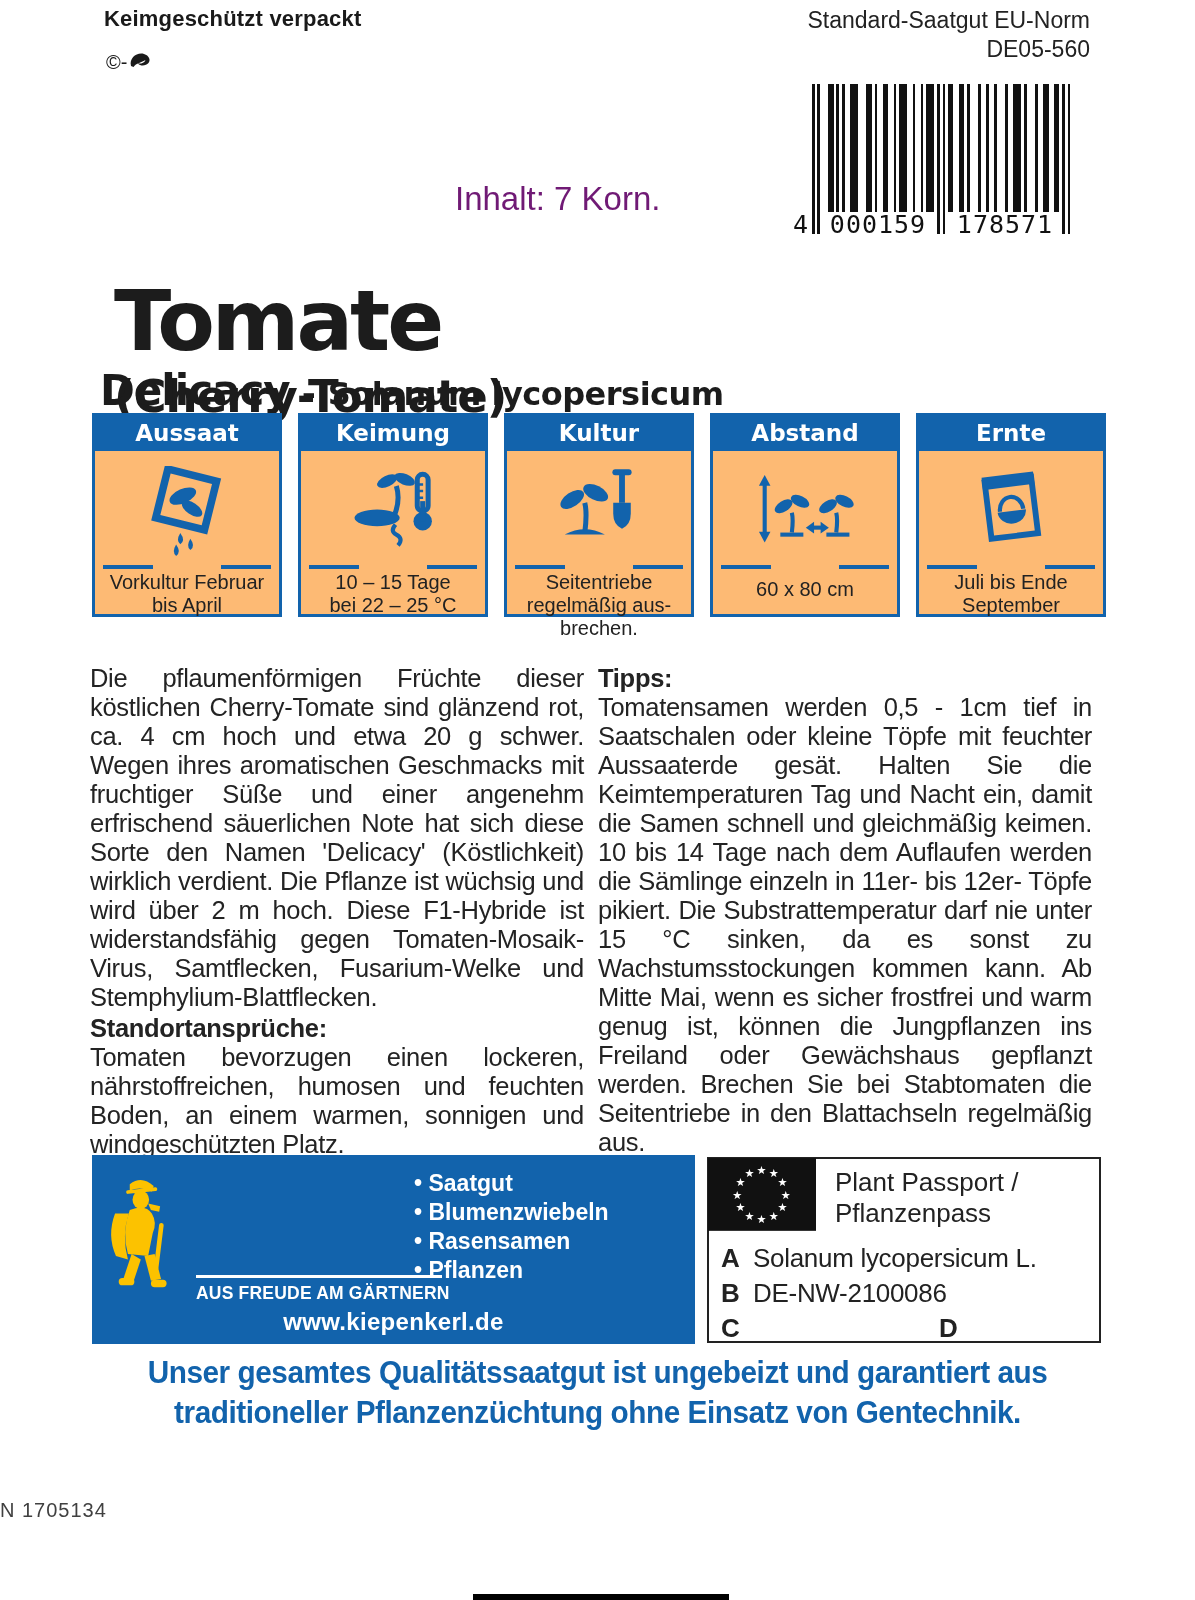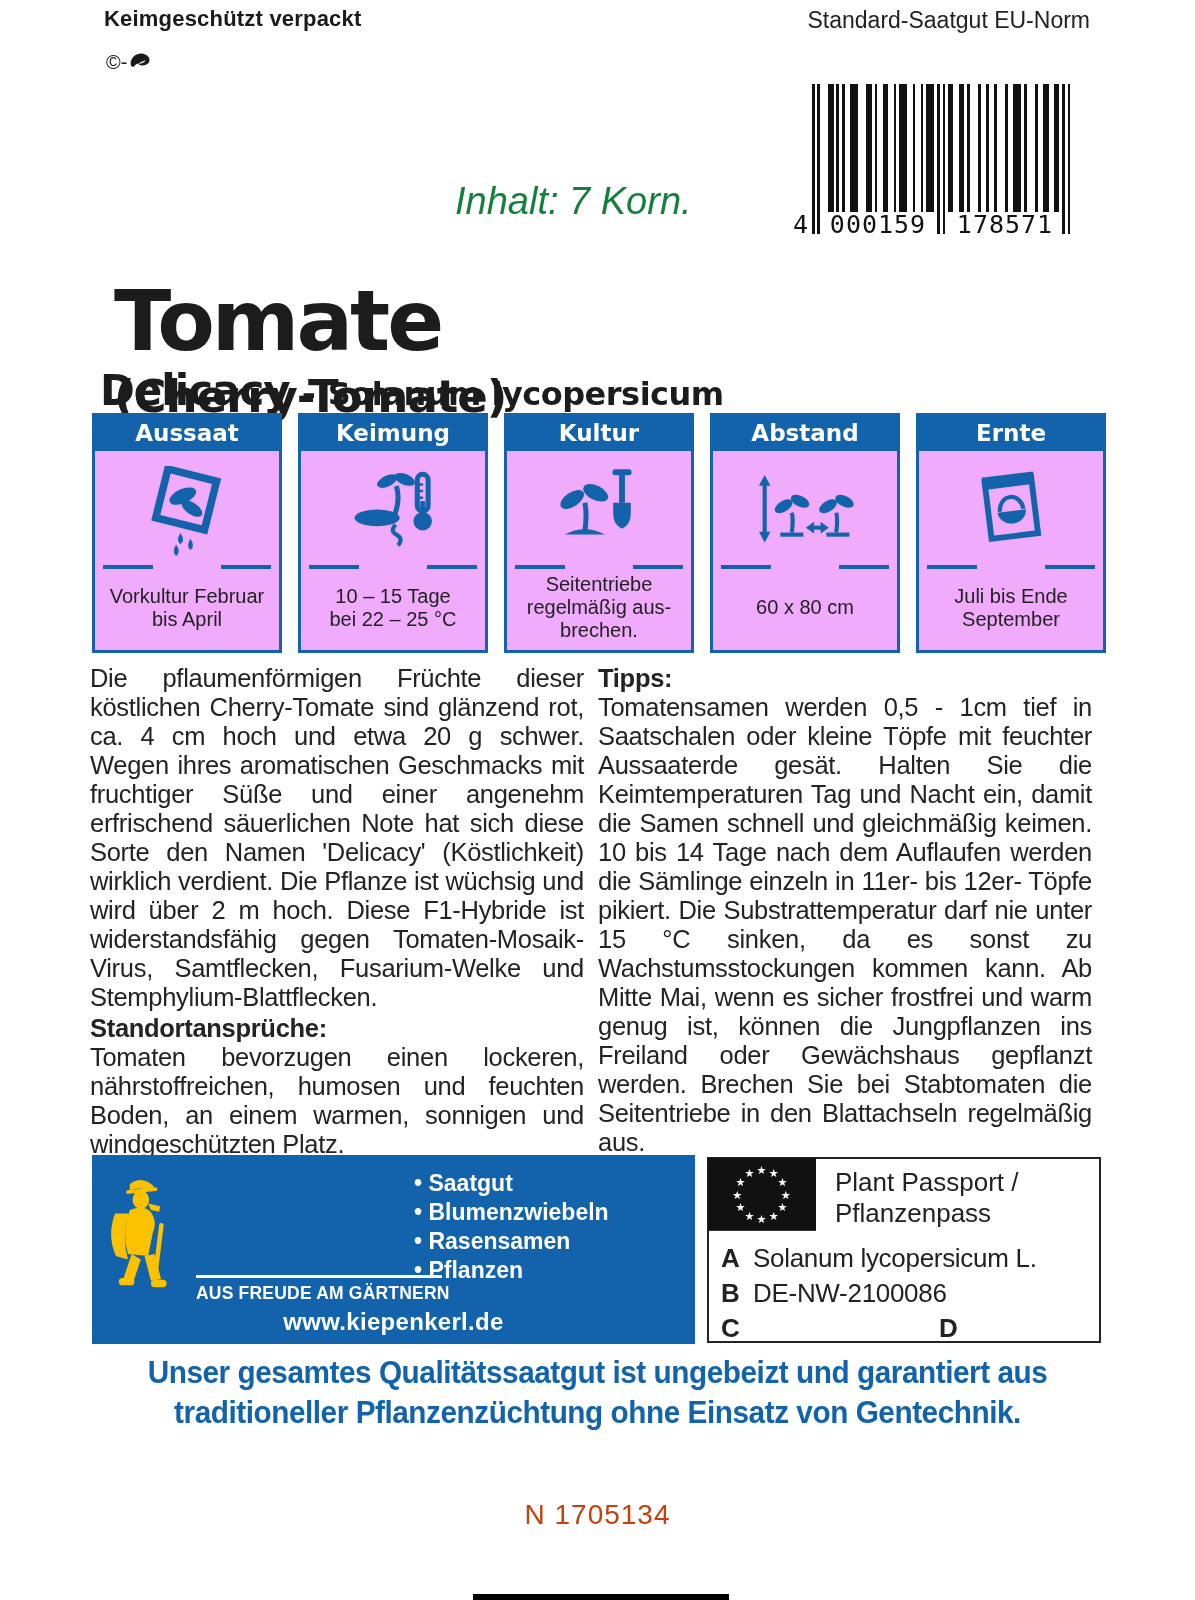--- a/index.html
+++ b/index.html
@@ -9,21 +9,21 @@
   }
   html,body{margin:0;padding:0;background:#fff;}
   .page{position:relative;width:1195px;height:1600px;background:#fff;overflow:hidden;
         font-family:"Liberation Sans",sans-serif;color:var(--text);}
   .abs{position:absolute;}
 
   
   .pack-note{left:104px;top:6px;font-size:22px;font-weight:bold;letter-spacing:0.2px;}
   .copy-row{left:106px;top:50px;font-size:20px;display:flex;align-items:center;gap:1px;}
   .std-norm{right:105px;top:6px;font-size:23px;line-height:29px;text-align:right;color:#222;}
-  .inhalt{left:455px;top:180px;font-size:38px;color:#15803d;font-style:italic;}
+  .inhalt{left:455px;top:180px;font-size:33px;color:#701a75;}
 
   
   .barcode{left:812px;top:84px;width:258px;height:172px;}
   .bars{display:flex;align-items:flex-start;height:152px;}
   .bc-m{width:2.72px;height:128px;}
   .bc-m.on{background:#111;}
   .bc-m.g{height:150px;}
   .bc-digits{position:absolute;left:0;top:126px;width:258px;height:30px;
              font-family:"DejaVu Sans Mono",monospace;font-size:25px;color:#111;}
   .d-first{position:absolute;left:-19px;top:0;}
@@ -36,22 +36,22 @@
   .t-main{font-size:84px;letter-spacing:-3px;}
   .t-sub{font-size:45px;margin-left:16px;letter-spacing:-1px;}
   .variety-row{left:100px;top:366px;display:flex;align-items:baseline;white-space:nowrap;
                font-family:"DejaVu Sans",sans-serif;font-weight:bold;color:#1c1c1c;}
   .v-name{font-size:42px;letter-spacing:-1px;}
   .v-sep{font-size:34px;margin:0 12px;}
   .v-bot{font-size:32px;letter-spacing:-0.5px;}
 
   
   .boxes{left:92px;top:413px;width:1014px;display:flex;gap:16px;}
-  .ibox{width:190px;height:240px;box-sizing:border-box;border:3px solid var(--blue);
-        background:#f0abfc;display:flex;flex-direction:column;}
+  .ibox{width:190px;height:204px;box-sizing:border-box;border:3px solid var(--blue);
+        background:#fdba74;display:flex;flex-direction:column;}
   .ibox-head{background:var(--blue);color:#fff;font-weight:bold;font-size:23px;text-align:center;
              height:35px;line-height:34px;font-family:"DejaVu Sans",sans-serif;flex:none;}
   .ibox-icon{height:106px;display:flex;align-items:center;justify-content:center;padding-top:8px;flex:none;}
   .ibox-rule{display:flex;justify-content:space-between;padding:0 8px;flex:none;}
   .ibox-rule i{width:50px;height:4px;background:var(--blue);}
   .ibox-cap{flex:1;display:flex;flex-direction:column;justify-content:center;text-align:center;
             font-size:20px;line-height:23px;color:#222;padding:2px 2px 6px 2px;}
 
   
   .col{width:494px;font-size:25.5px;line-height:29px;text-align:justify;
@@ -85,21 +85,21 @@
   .pp-title{position:absolute;left:126px;top:8px;font-size:26px;line-height:31px;color:#222;}
   .pp-rows{position:absolute;left:12px;top:82px;font-size:26px;line-height:35px;color:#222;}
   .pp-row b{display:inline-block;min-width:32px;font-weight:bold;}
   .pp-row span{letter-spacing:-0.3px;}
   .pp-d{margin-left:186px;}
 
   
   .slogan{left:90px;top:1352px;width:1015px;text-align:center;color:var(--blue);font-weight:bold;
           font-size:32px;line-height:40px;transform:scaleX(0.93);transform-origin:center;
           letter-spacing:-0.5px;}
-  .batch{left:0;right:0;top:1499px;text-align:center;font-size:28px;color:#c2410c;letter-spacing:1px;}
+  .batch{left:0;right:0;top:1499px;font-size:20px;color:#404040;letter-spacing:1px;}
   .bottom-mark{left:473px;top:1594px;width:256px;height:6px;background:#000;}
 
   svg .st{fill:var(--blue);}
   svg .ln{fill:none;stroke:var(--blue);}
 </style>
 </head>
 <body>
 
 <div class="page">
 
@@ -107,20 +107,21 @@
 
   <div class="abs copy-row">
     <span>©-</span>
     <svg width="24" height="24" viewBox="0 0 24 24">
       <path d="M3 16 C1 8 9 2 16 4 C21 5.5 23 10 20.5 13 C18 16 12.5 16.5 10 13.5 C12.5 14 16.5 13 17.5 10 C14 12.5 8 13 5.5 17 Z" fill="#1a1a1a"></path>
     </svg>
   </div>
 
   <div class="abs std-norm">
     <div>Standard-Saatgut EU-Norm</div>
+    <div>DE05-560</div>
   </div>
 
   <div class="abs inhalt">Inhalt: 7 Korn.</div>
 
   <div class="abs barcode">
     <div class="bars">
         <div class="bc-m on g"></div>
         <div class="bc-m g"></div>
         <div class="bc-m on g"></div>
         <div class="bc-m"></div>

